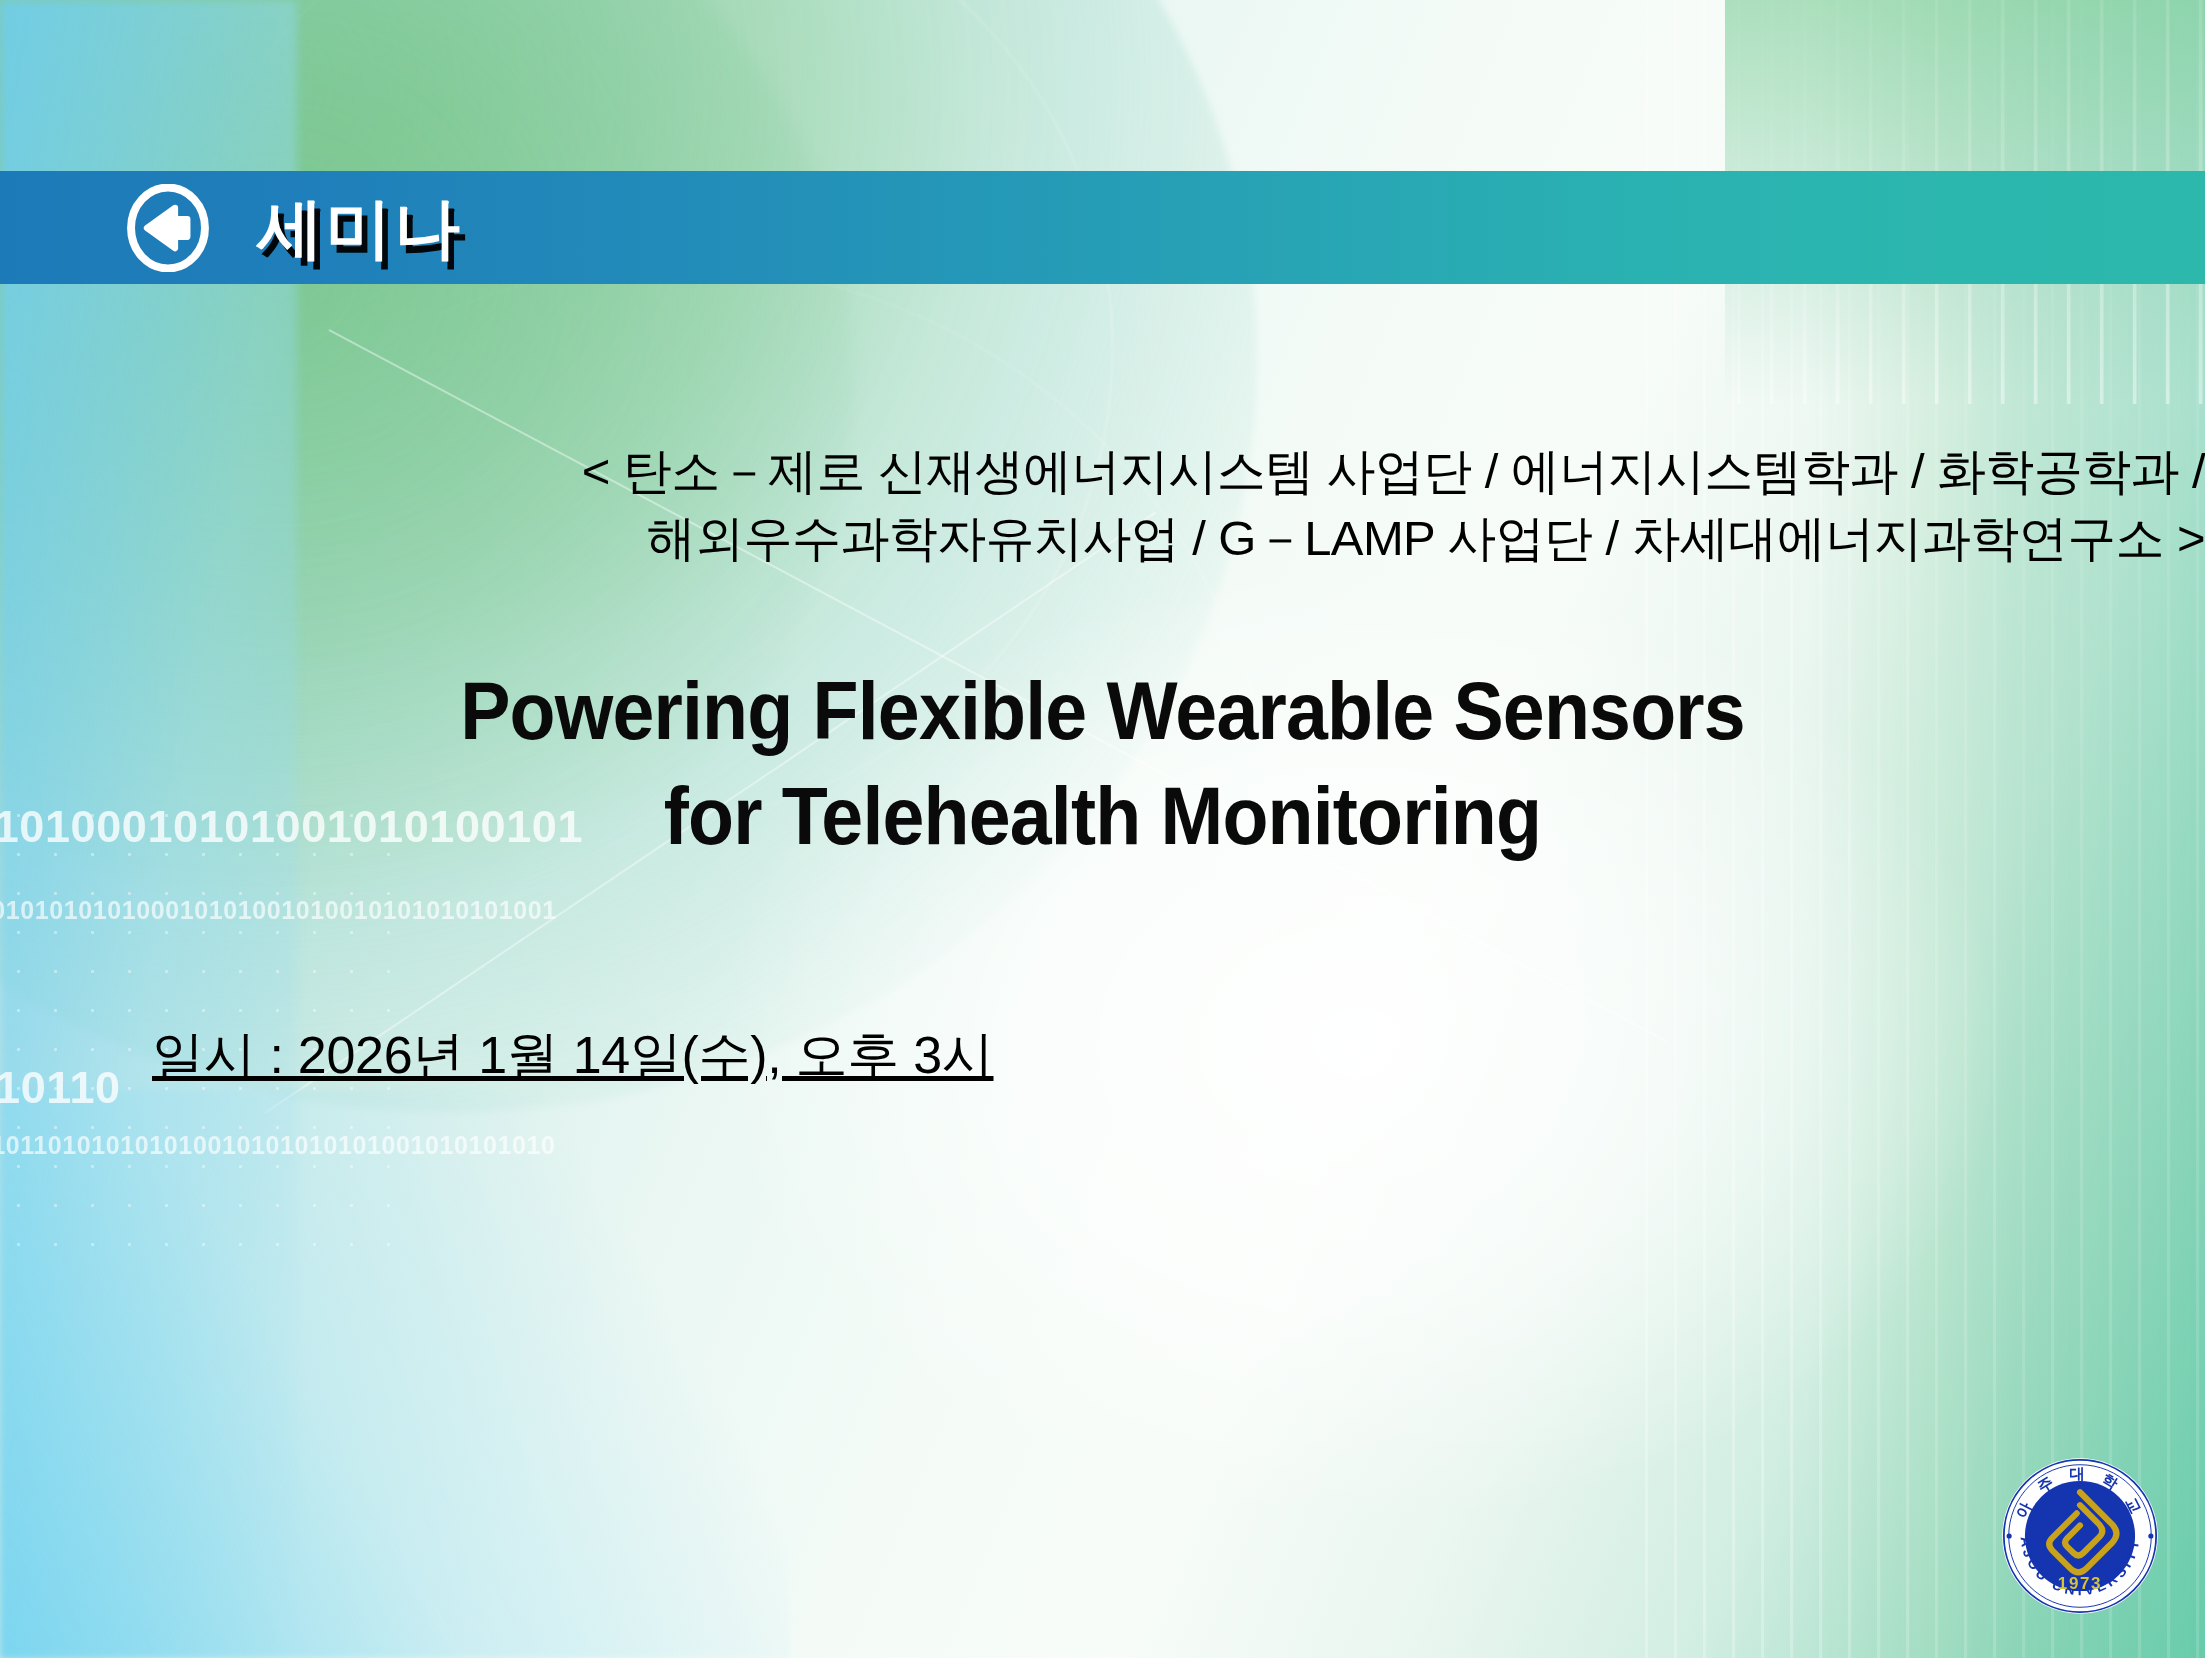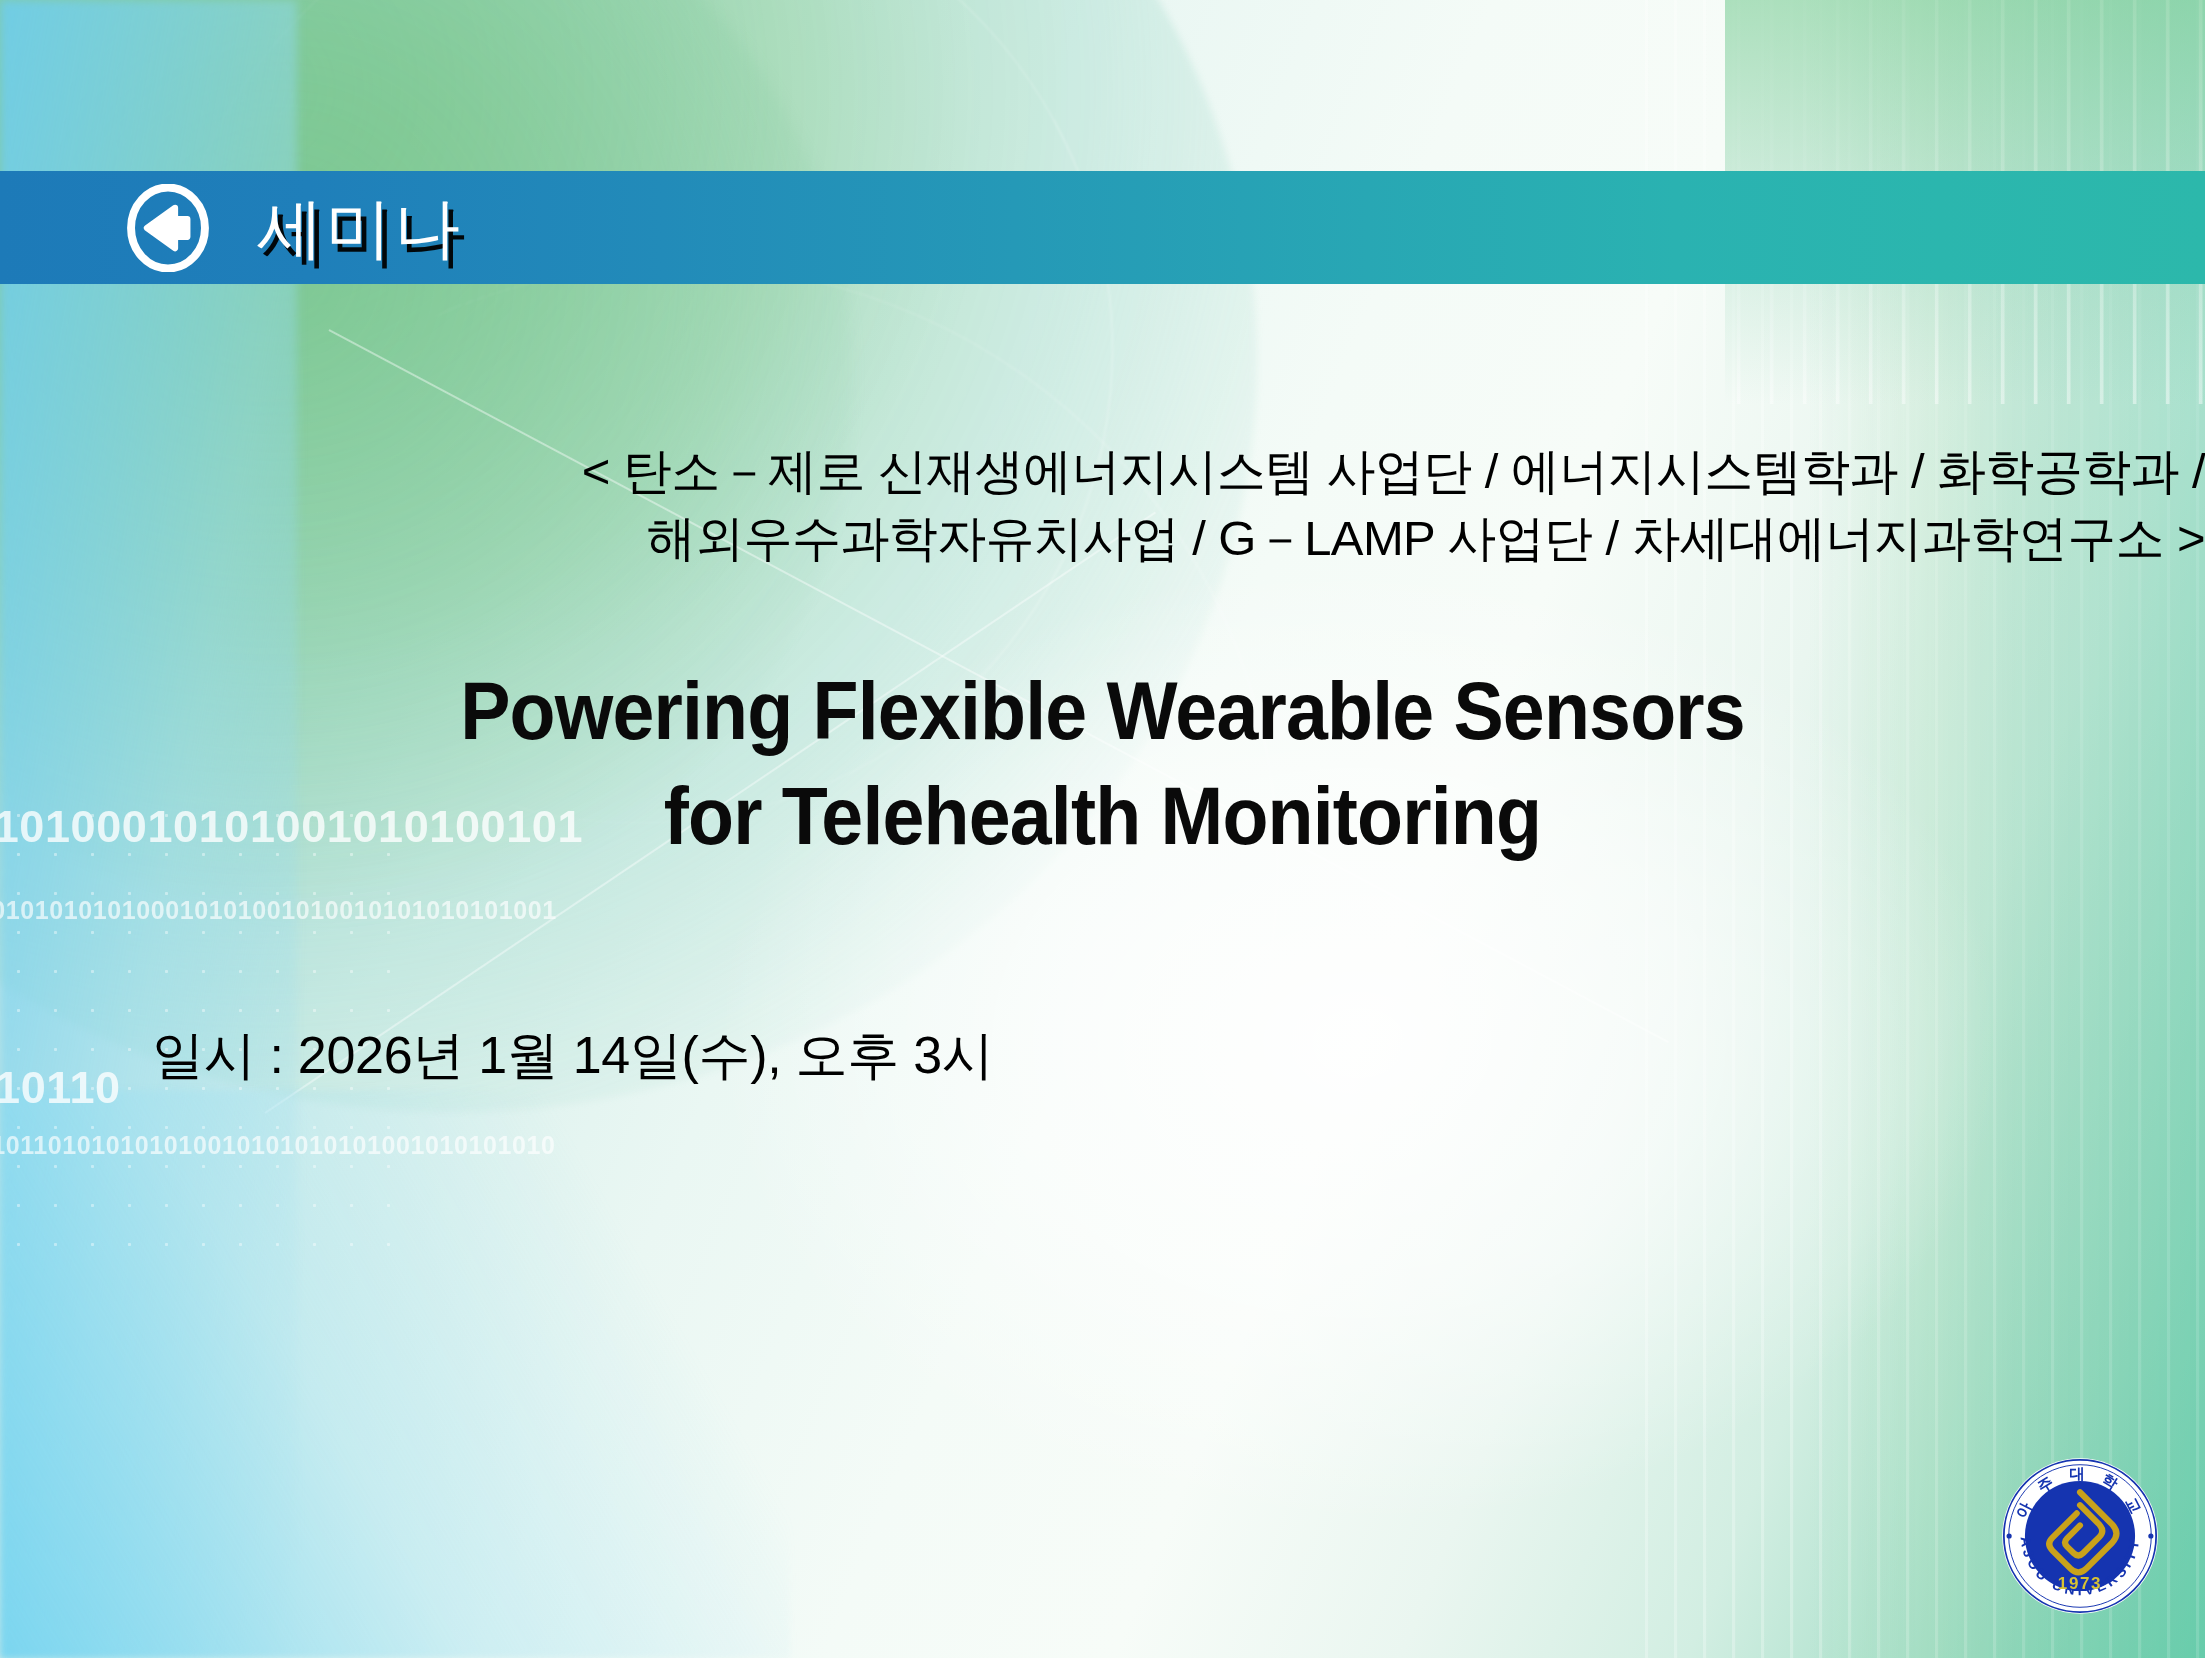--- a/index.html
+++ b/index.html
@@ -194,21 +194,21 @@
   }
   .back-icon {
     width: 88px;
     height: 88px;
     flex: 0 0 auto;
     display: block;
   }
   .banner-title {
     margin-left: 45px;
     font-size: 66px;
-    font-weight: normal;
+    font-weight: bold;
     color: #ffffff;
     line-height: 1;
     letter-spacing: 2.5px;
     text-shadow: 5.7px 7.6px 0px rgba(0,0,0,0.95);
     white-space: nowrap;
   }
 
   
   .content {
     position: absolute;
@@ -251,21 +251,21 @@
   .details {
     position: absolute;
     left: 152px;
     top: 728px;
     color: #000000;
     font-size: 52px;
     line-height: 1.68;
     letter-spacing: -0.3px;
     white-space: nowrap;
   }
-  .details div { margin: 0; padding: 0; }
+  .details div { margin: 0; padding: 0; text-decoration: underline; }
 
   
   .logo {
     position: absolute;
     left: 1999px;
     top: 1455px;
     width: 162px;
     height: 162px;
   }
 </style>

